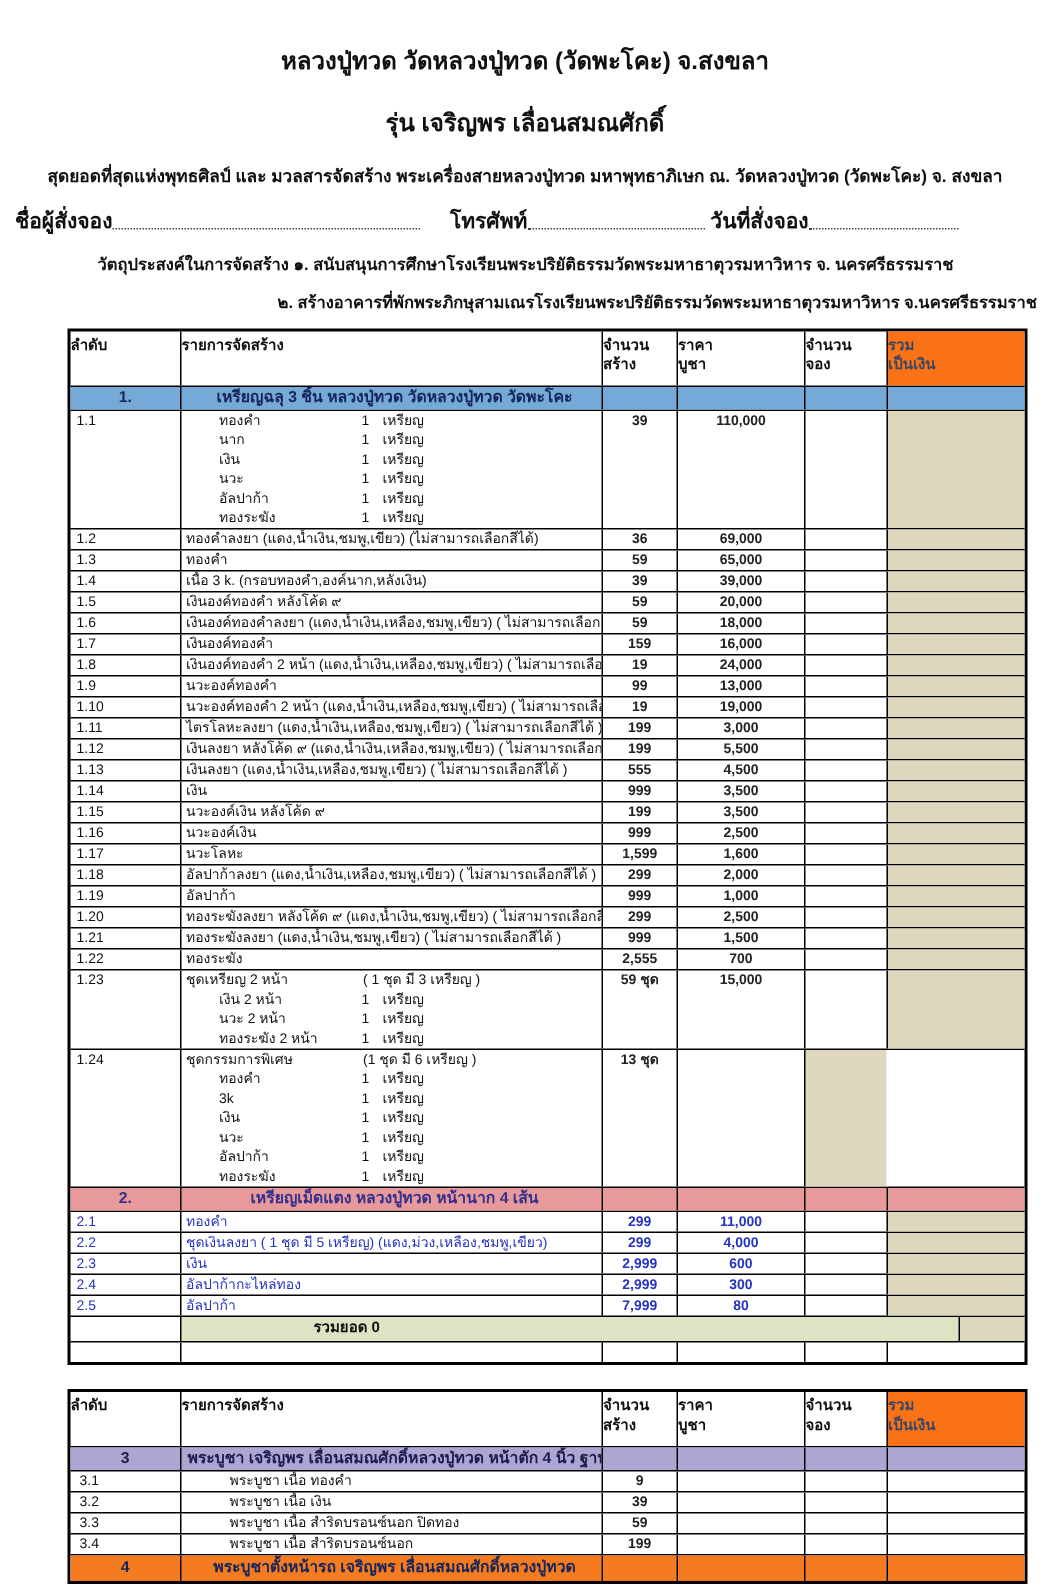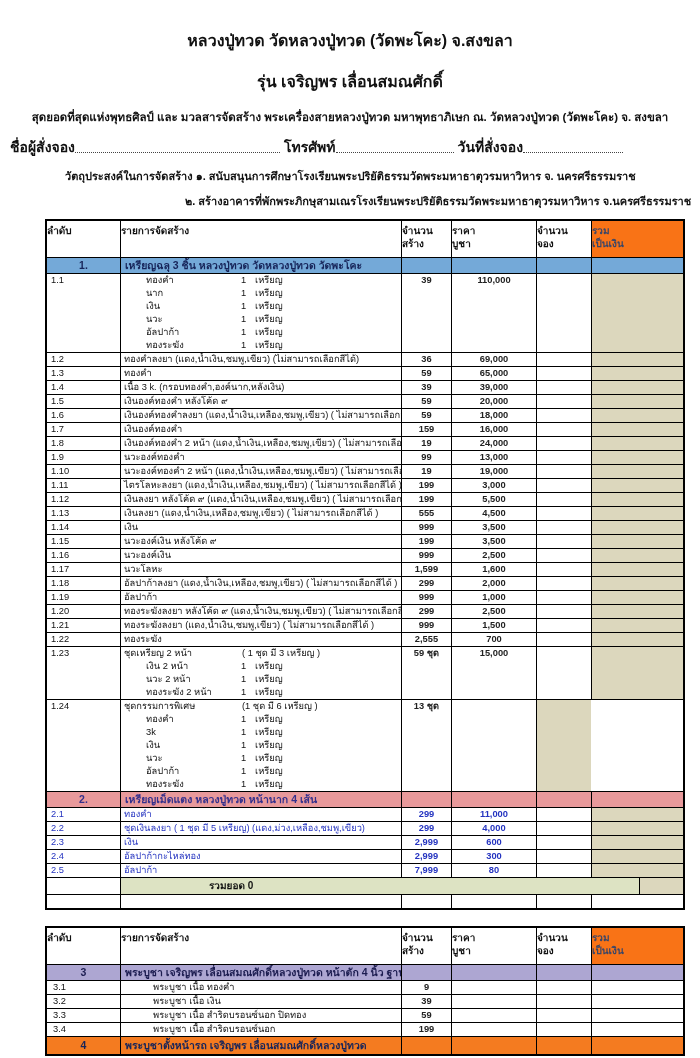--- a/index.html
+++ b/index.html
@@ -24,21 +24,21 @@
   
   .otable { margin:9px 0 0 45px; width:640px; border:2px solid #000; background:#fff; }
   .trow { display:grid; grid-template-columns:73px 281px 50px 85px 55px 1fr; border-top:1px solid #000; }
   .trow:first-child { border-top:none; }
   .c { border-left:1px solid #000; min-height:13px; overflow:hidden; }
   .c:first-child { border-left:none; }
   .thead .c { padding-top:3px; font-size:10px; font-weight:bold; line-height:13px; height:36px; }
   .thead .beigehead { background:#f97316; color:#3A4668; }
   .secrow .c { font-size:10.5px; font-weight:bold; line-height:14px; height:15px; }
   .secrow .no { text-align:center; }
-  .secrow .lbl { padding-left:4px; white-space:nowrap; }
+  .secrow .lbl { padding-left:4px; white-space:nowrap;text-align:center; }
   .s1 .c { background:#74A9D8; color:#17255A; }
   .s2 .c { background:#E8999B; color:#34308C; }
   .s3 .c { background:#ADA6D2; color:#1C1C50; }
   .s4 .c { background:#F47B20; color:#17255A; height:17px; line-height:16px; }
   .itemrow .c { font-size:9.3px; line-height:13px; }
   .itemrow .lbl { padding-left:3px; white-space:nowrap; }
   .itemrow .no { padding-left:4px; }
   .num { text-align:center; font-weight:bold; color:#222; }
   .beige { background:#DCD7BD; }
   .blue .lbl, .blue .no { color:#2433C0; }
@@ -60,21 +60,21 @@
 
 <div class="page">
 
   <div class="title1">หลวงปู่ทวด วัดหลวงปู่ทวด (วัดพะโคะ) จ.สงขลา</div>
   <div class="title2">รุ่น เจริญพร เลื่อนสมณศักดิ์</div>
   <div class="subtitle">สุดยอดที่สุดแห่งพุทธศิลป์ และ มวลสารจัดสร้าง พระเครื่องสายหลวงปู่ทวด มหาพุทธาภิเษก ณ. วัดหลวงปู่ทวด (วัดพะโคะ) จ. สงขลา</div>
 
   <div class="formline">
     <span>ชื่อผู้สั่งจอง</span>
     <span class="dotline d1"></span>
-    <span style="margin-left:4px;">โทรศัพท์</span>
+    <span style="margin-left:20px;">โทรศัพท์</span>
     <span class="dotline d2"></span>
     <span style="margin-left:4px;">วันที่สั่งจอง</span>
     <span class="dotline d3"></span>
   </div>
 
   <div class="purpose1">วัตถุประสงค์ในการจัดสร้าง ๑. สนับสนุนการศึกษาโรงเรียนพระปริยัติธรรมวัดพระมหาธาตุวรมหาวิหาร  จ. นครศรีธรรมราช</div>
   <div class="purpose2">๒. สร้างอาคารที่พักพระภิกษุสามเณรโรงเรียนพระปริยัติธรรมวัดพระมหาธาตุวรมหาวิหาร  จ.นครศรีธรรมราช</div>
 
   <div class="otable t1" id="table1">
       <div class="trow thead">

